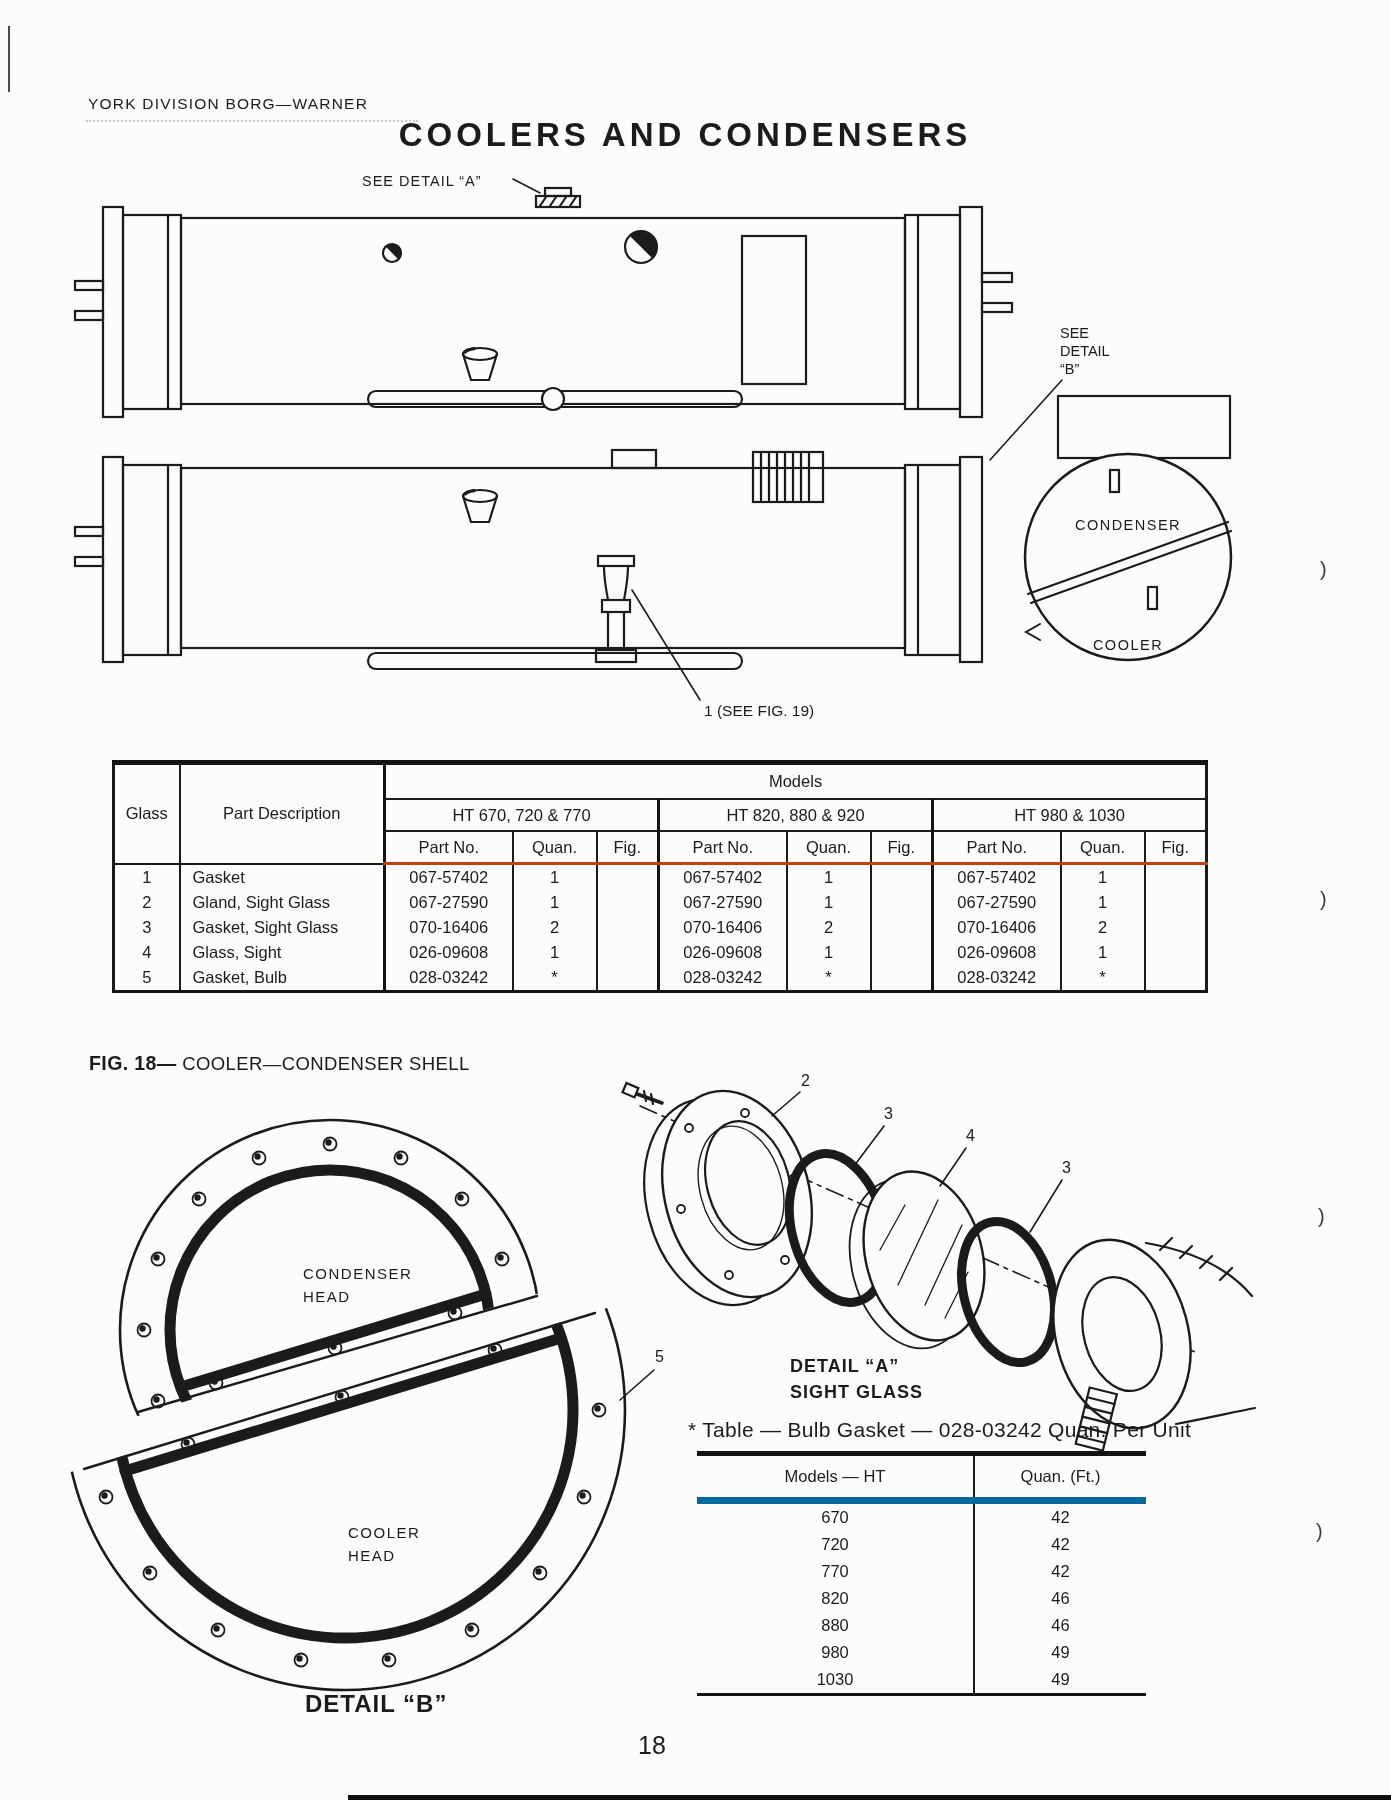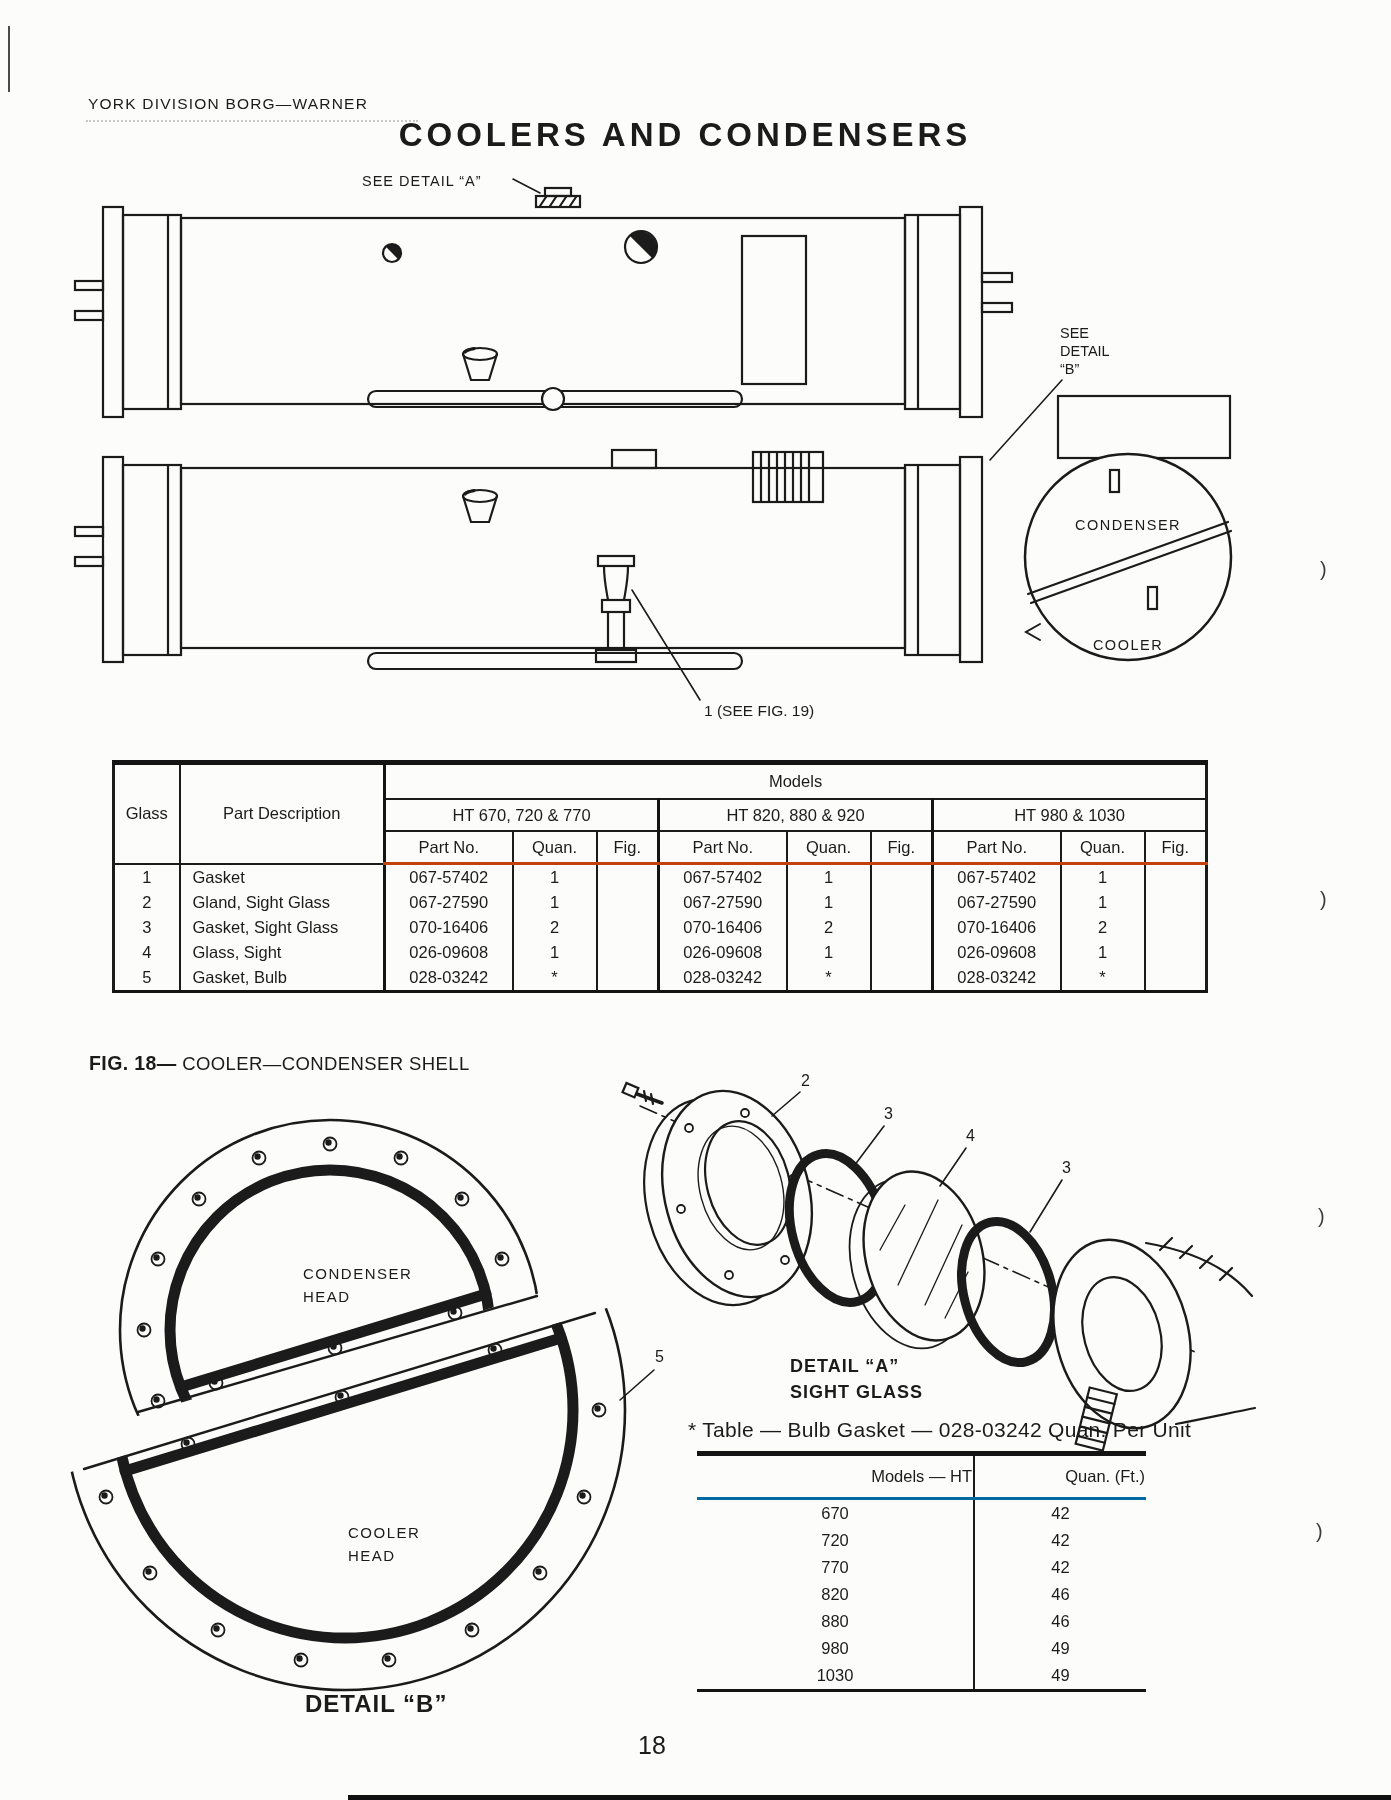--- a/index.html
+++ b/index.html
@@ -22,21 +22,21 @@
          border:3px solid #1b1b1b;border-top:5px solid #141414;border-bottom:3px solid #141414;}
   .parts th,.parts td{border:2px solid #1b1b1b;font-weight:normal;padding:0;text-align:center;}
   .parts .gb{border-left:3px solid #141414;}
   .parts .hr1 th{height:33px;}
   .parts .hr2 th{height:30px;}
   .parts .hr3 th{height:30px;border-bottom:3px solid #c2410c;}
   .parts tbody td{border-top:none;border-bottom:none;height:25px;}
   .parts tbody td.desc{text-align:left;padding-left:12px;}
   .bulb{position:absolute;left:697px;top:1451px;width:449px;font-size:16.5px;
         border-top:5px solid #141414;border-bottom:3px solid #141414;}
-  .bulb th{font-weight:normal;height:39px;border-bottom:3px solid #0369a1;text-align:right;}
+  .bulb th{font-weight:normal;height:39px;border-bottom:7px solid #0369a1;text-align:center;}
   .bulb td{height:25px;text-align:center;}
   .bulb .c1{border-right:2.5px solid #1b1b1b;}
   svg text{fill:#1b1b1b;stroke:none;font-family:"Liberation Sans",sans-serif;}
   .paren{font-size:20px;color:#3c3c3c;}
   .edge-tick{left:8px;top:26px;width:2px;height:66px;background:#4a4a4a;}
   .bottom-bar{left:348px;top:1795px;width:1043px;height:5px;background:#101010;}
 </style>
 </head>
 <body>
 

